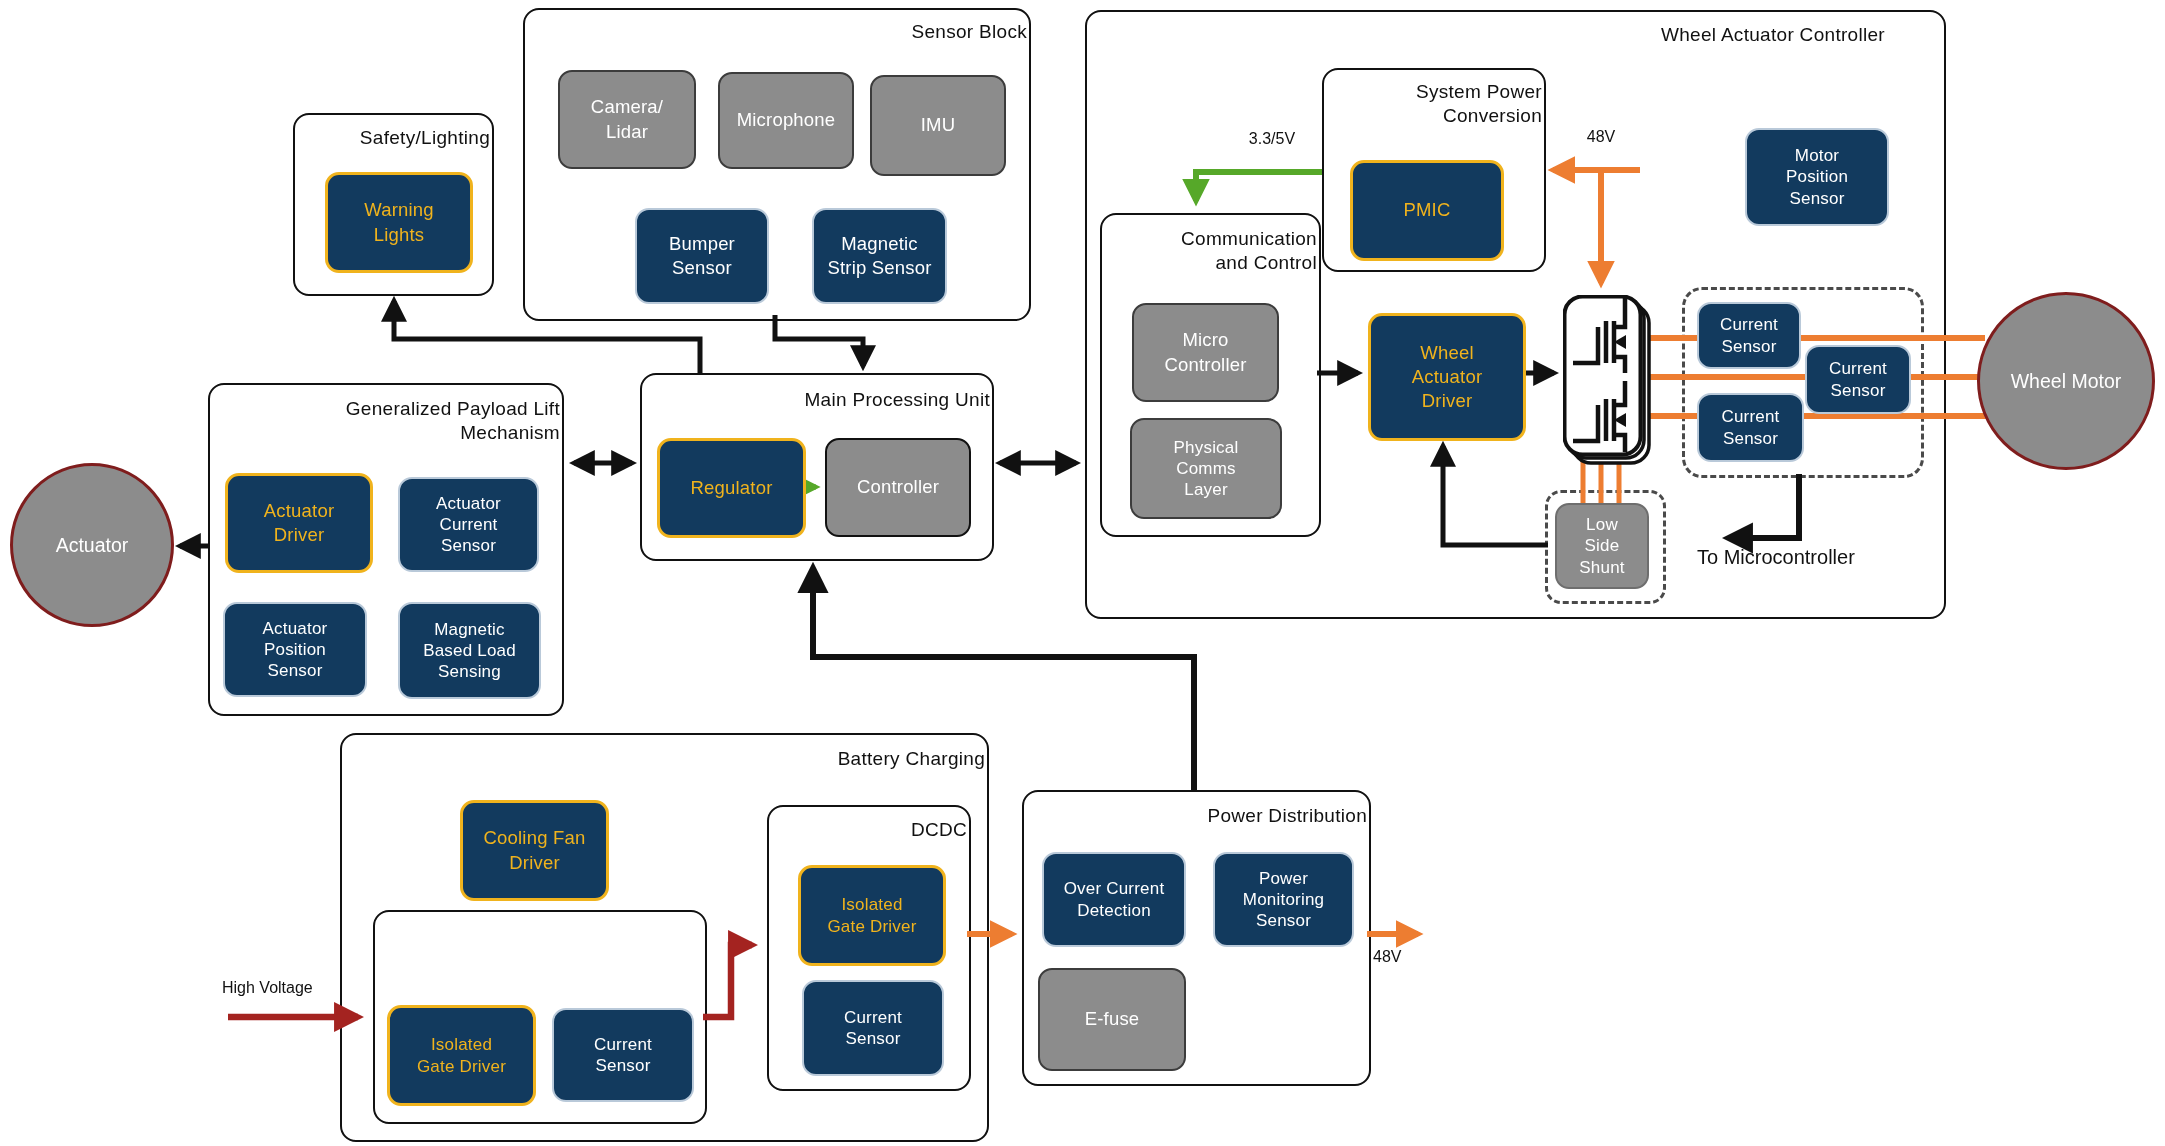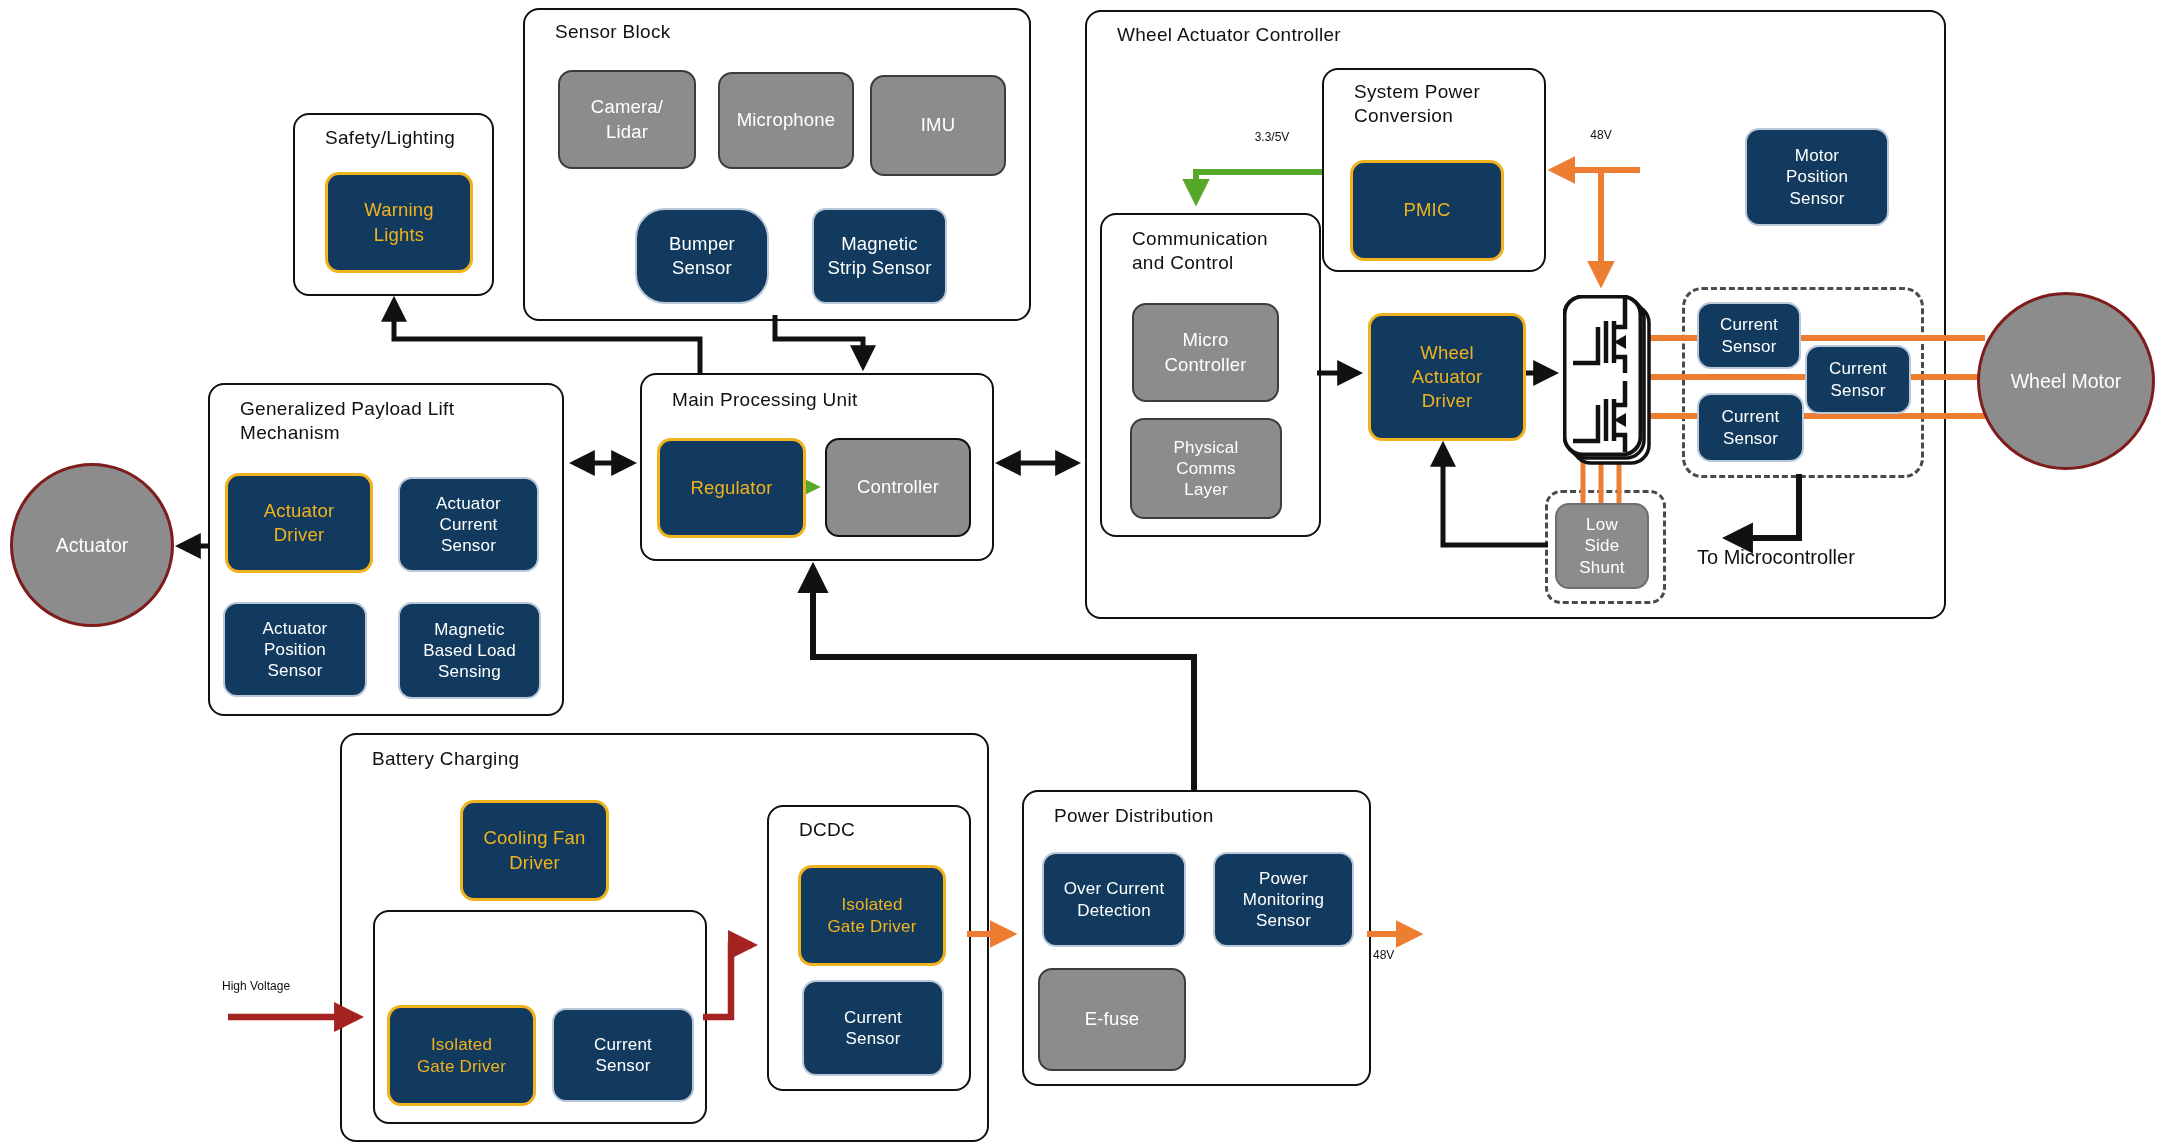--- a/index.html
+++ b/index.html
@@ -1,31 +1,31 @@
 <!DOCTYPE html>
 <html style="--navy: #123a5e; --gold: #f0b31d; --gray: #8c8c8c; --line: #111111; --orange: #ed7d31; --green: #56a829; --red: #a42320; --bg: #ffffff;"><head>
 <meta charset="utf-8">
 <style>
   html,body{margin:0;padding:0;background:#ffffff;}
   #canvas{
     position:relative;width:2165px;height:1146px;background:var(--bg,#fff);
     font-family:"Liberation Sans","DejaVu Sans",sans-serif;overflow:hidden;
   }
   .container{position:absolute;background:#fff;border:2.5px solid #111;border-radius:16px;z-index:1;}
-  .ctitle{position:absolute;text-align:left;font-size:19px;color:#111;white-space:pre-line;line-height:1.28;z-index:5;letter-spacing:.3px;padding-left:32px;}
+  .ctitle{position:absolute;text-align:right;font-size:19px;color:#111;white-space:pre-line;line-height:1.28;z-index:5;letter-spacing:.3px;}
   .dashedwrap{position:absolute;border:3px dashed #4a4a4a;border-radius:20px;z-index:2;background:transparent;}
   .wires{position:absolute;left:0;top:0;z-index:3;}
   .node{position:absolute;border-radius:14px;display:flex;align-items:center;justify-content:center;
         text-align:center;font-size:18.5px;line-height:1.3;white-space:pre-line;z-index:4;letter-spacing:.2px;}
   .navy{background:var(--navy,#123a5e);color:#fff;border:2px solid #b9c9d9;}
   .goldbox{background:var(--navy,#123a5e);color:var(--gold,#f0b31d);border:3px solid var(--gold,#f0b31d);}
   .graybox{background:var(--gray,#8c8c8c);color:#fff;border:2.5px solid #3c3c3c;}
   .circle{position:absolute;border-radius:50%;background:var(--gray,#8c8c8c);border:3px solid #7f1d1d;
           color:#fff;display:flex;align-items:center;justify-content:center;font-size:19.5px;z-index:4;}
-  .wlabel{position:absolute;font-size:12px;color:#111;z-index:5;white-space:nowrap;}
+  .wlabel{position:absolute;font-size:16px;color:#111;z-index:5;white-space:nowrap;}
   .small{font-size:17px;line-height:1.25;}
   .mosfet{position:absolute;z-index:4;}
 </style>
 </head>
 <body>
 
 <div id="canvas">
 
   <div class="container" style="left:523px;top:8px;width:504px;height:309px;"></div>
   <div class="ctitle" style="left:523px;top:20px;width:504px;">Sensor Block</div>
@@ -118,21 +118,21 @@
     <g fill="none" style="stroke:var(--red,#a42320)" stroke-width="6.5">
       <line x1="228" y1="1017" x2="358" y2="1017" marker-end="url(#ar)"></line>
       <polyline points="703,1017 731,1017 731,945 752,945" marker-end="url(#ar)"></polyline>
     </g>
   </svg>
 
   <div class="node graybox" style="left:558px;top:70px;width:134px;height:95px;"><span>Camera/
 Lidar</span></div>
   <div class="node graybox" style="left:718px;top:72px;width:132px;height:93px;justify-content:center;"><span>Microphone</span></div>
   <div class="node graybox" style="left:870px;top:75px;width:132px;height:97px;"><span>IMU</span></div>
-  <div class="node navy" style="left:635px;top:208px;width:130px;height:92px;border-radius:30px;"><span>Bumper
+  <div class="node navy" style="left:635px;top:208px;width:130px;height:92px;"><span>Bumper
 Sensor</span></div>
   <div class="node navy" style="left:812px;top:208px;width:131px;height:92px;"><span>Magnetic
 Strip Sensor</span></div>
 
   <div class="node goldbox" style="left:325px;top:172px;width:142px;height:95px;"><span>Warning
 Lights</span></div>
   <div class="node goldbox" style="left:225px;top:473px;width:142px;height:94px;"><span>Actuator
 Driver</span></div>
   <div class="node navy small" style="left:398px;top:477px;width:137px;height:91px;"><span>Actuator
 Current

